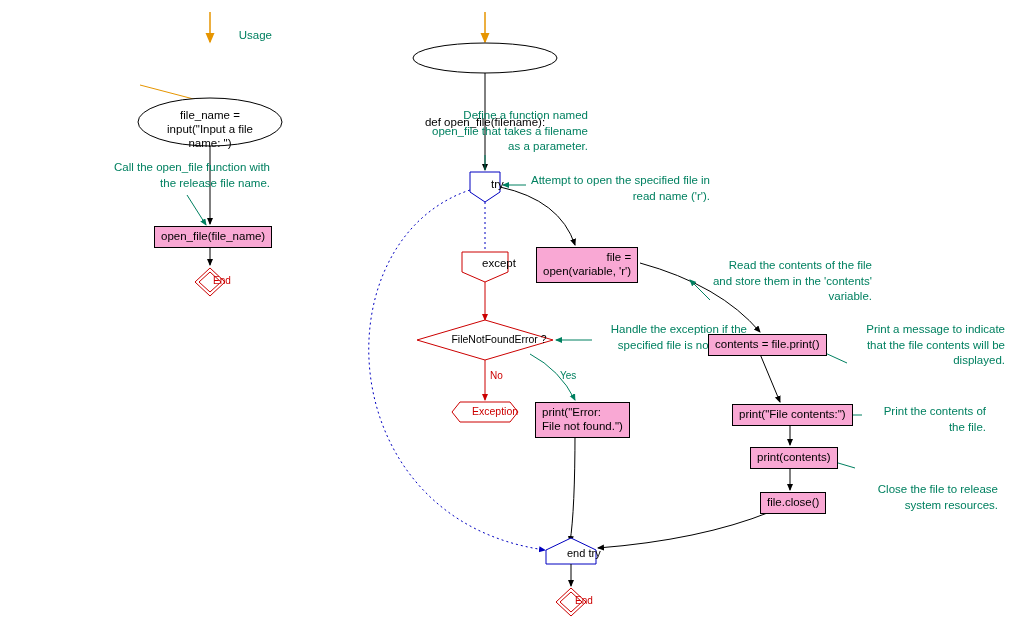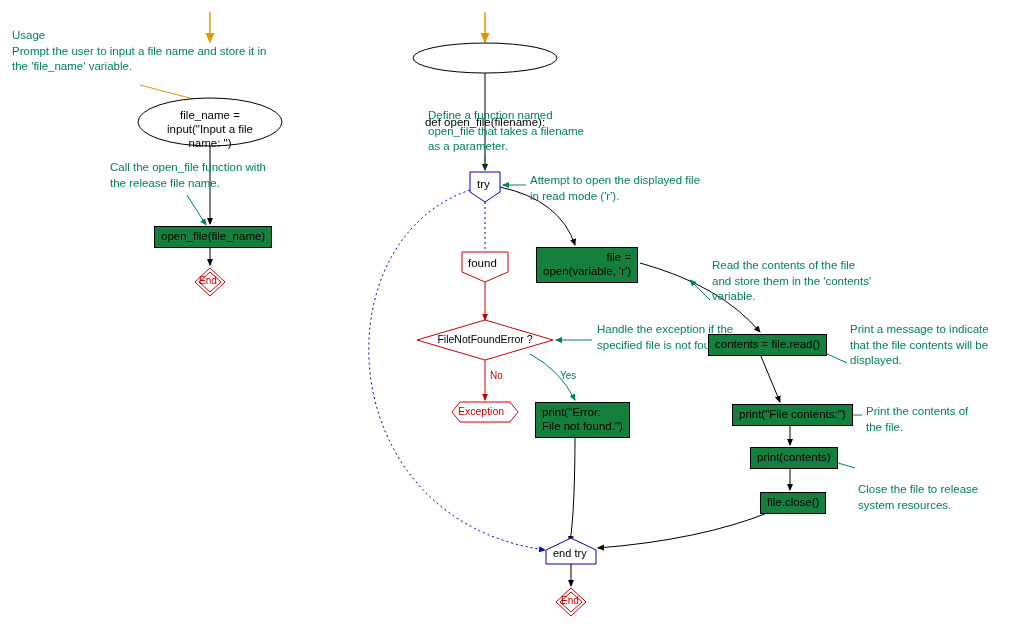--- a/index.html
+++ b/index.html
@@ -11,50 +11,52 @@
     width: 1010px;
     height: 641px;
     position: relative;
     overflow: hidden;
   }
   .annotation {
     position: absolute;
     color: #008060;
     font-size: 11.5px;
     line-height: 1.35;
+    text-align: right;
   }
   .edge-label {
     position: absolute;
     font-size: 10px;
   }
   svg {
     position: absolute;
     top: 0;
     left: 0;
     pointer-events: none;
   }
   .box {
     position: absolute;
     border: 1px solid #000;
-    background: #15803d;
+    background: #f9a8d4;
     padding: 3px 6px;
     font-size: 11.5px;
     text-align: center;
     line-height: 1.2;
   }
   .ellipse-label {
     position: absolute;
     text-align: center;
     font-size: 11.5px;
     line-height: 1.2;
   }
   .shape-label {
     position: absolute;
     text-align: center;
     font-size: 11.5px;
+    margin-left: 14px;
   }
 </style>
 </head>
 <body>
 
 <svg width="1010" height="641">
   <defs>
     <marker id="ah-black" markerWidth="8" markerHeight="8" refX="6" refY="3" orient="auto">
       <path d="M0,0 L7,3 L0,6 Z" fill="#000"></path>
     </marker>
@@ -143,21 +145,20 @@
   <path d="M571,538 L596,550 L596,564 L546,564 L546,550 Z" fill="#fff" stroke="#0000c0"></path>
 
   <line x1="571" y1="564" x2="571" y2="586" stroke="#000" stroke-width="1" marker-end="url(#ah-black)"></line>
 
   <path d="M571,588 L586,602 L571,616 L556,602 Z" fill="#fff" stroke="#c00"></path>
   <path d="M571,592 L582,602 L571,612 L560,602 Z" fill="none" stroke="#c00"></path>
 </svg>
 
 <div class="annotation" style="left:12px; top:28px; width:260px;">
   <span>Usage</span><br>
-  <span>Prompt the user to input a file name and store it in the 'file_name' variable.</span>
 </div>
 
 <div class="ellipse-label" style="left:150px; top:109px; width:120px;">
   <span>file_name = input("Input a file name: ")</span>
 </div>
 
 <div class="annotation" style="left:110px; top:160px; width:160px;">
   <span>Call the open_file function with the release file name.</span>
 </div>
 
@@ -175,25 +176,25 @@
 
 <div class="annotation" style="left:428px; top:108px; width:160px;">
   <span>Define a function named open_file that takes a filename as a parameter.</span>
 </div>
 
 <div class="shape-label" style="left:477px; top:178px;">
   <span>try</span>
 </div>
 
 <div class="annotation" style="left:530px; top:173px; width:180px;">
-  <span>Attempt to open the displayed file in read mode ('r').</span>
+  <span>Attempt to open the specified file in read name ('r').</span>
 </div>
 
 <div class="shape-label" style="left:468px; top:257px;">
-  <span>found</span>
+  <span>except</span>
 </div>
 
 <div class="box" style="left:536px; top:247px; text-align:right;">
   <span>file =</span><br>
   <span>open(variable, 'r')</span>
 </div>
 
 <div class="annotation" style="left:712px; top:258px; width:160px;">
   <span>Read the contents of the file and store them in the 'contents' variable.</span>
 </div>
@@ -216,21 +217,21 @@
 <div class="shape-label" style="left:458px; top:405px; color:#c00; font-size:10.5px;">
   <span>Exception</span>
 </div>
 
 <div class="box" style="left:535px; top:402px; text-align:left;">
   <span>print("Error:</span><br>
   <span>File not found.")</span>
 </div>
 
 <div class="box" style="left:708px; top:334px;">
-  <span>contents = file.read()</span>
+  <span>contents = file.print()</span>
 </div>
 
 <div class="annotation" style="left:850px; top:322px; width:155px;">
   <span>Print a message to indicate that the file contents will be displayed.</span>
 </div>
 
 <div class="box" style="left:732px; top:404px;">
   <span>print("File contents:")</span>
 </div>
 

